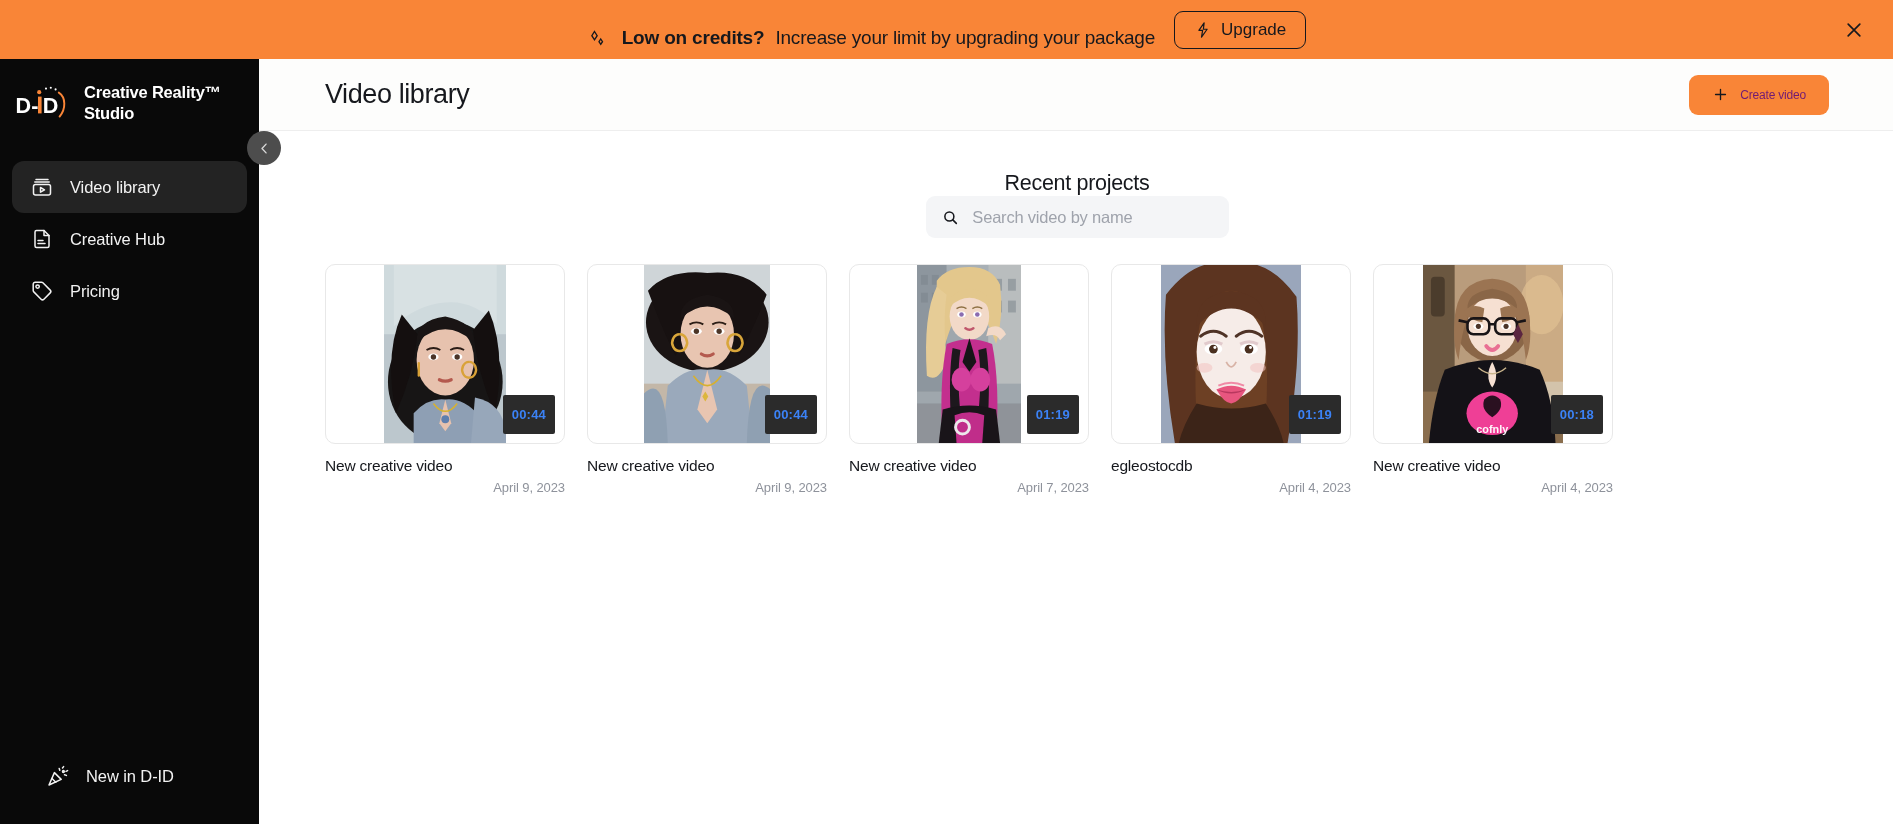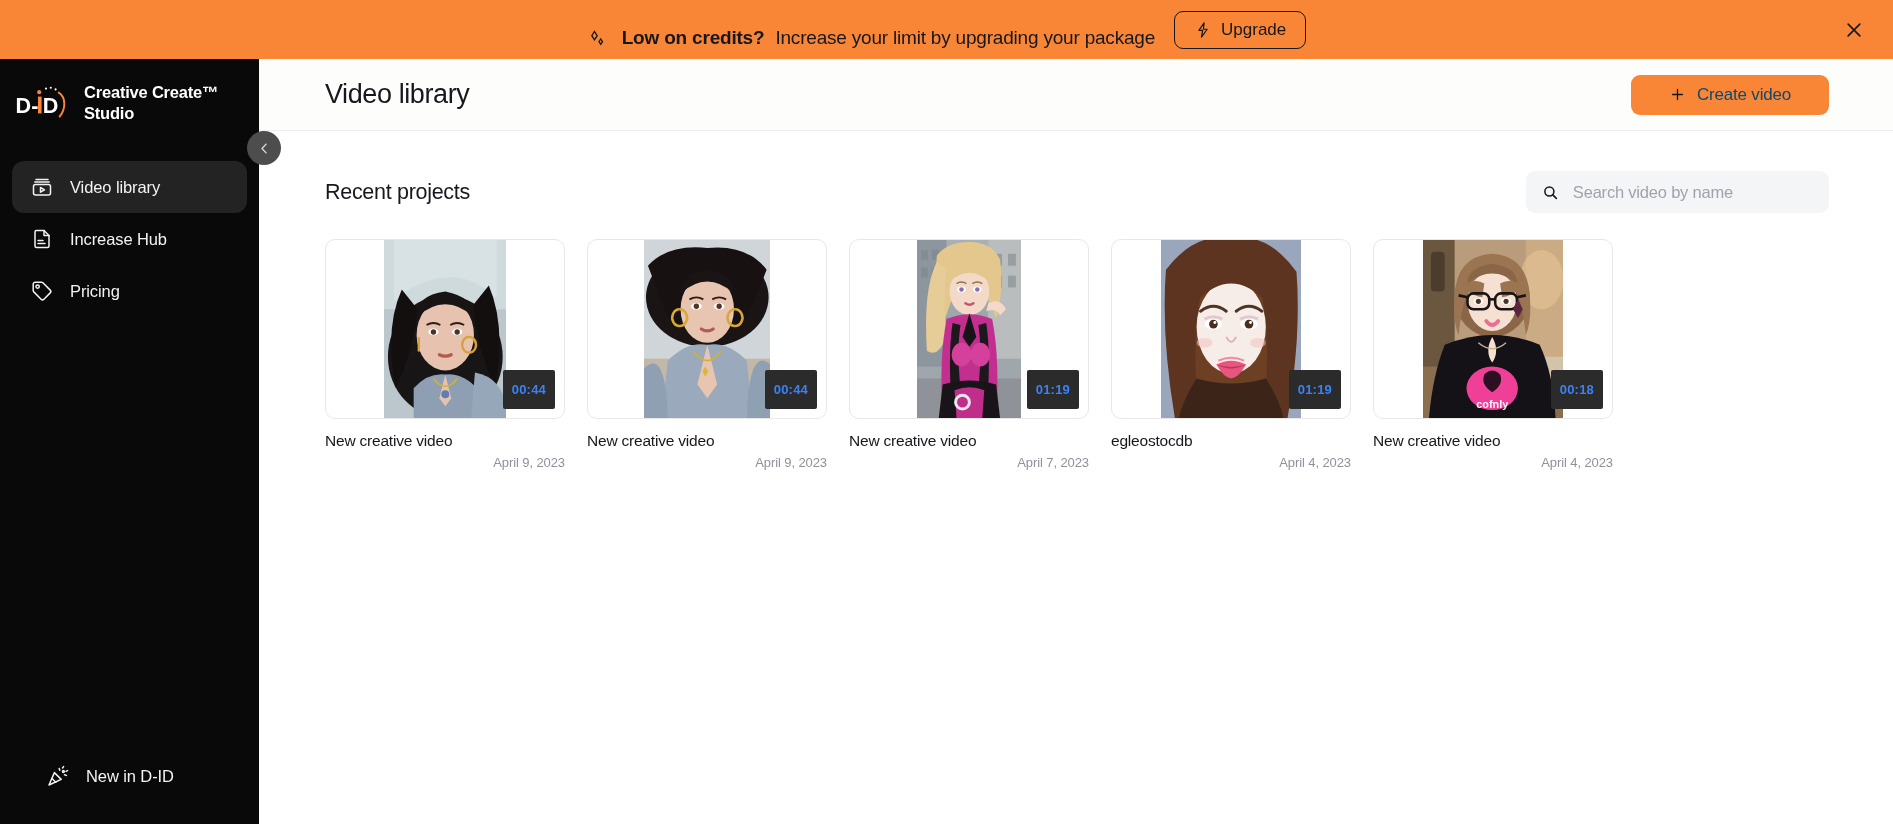--- a/index.html
+++ b/index.html
@@ -92,29 +92,30 @@
     display: flex; align-items: center; justify-content: space-between;
     padding: 0 64px 0 66px;
     background: #fdfdfc;
   }
   #page-title {
     font-size: 27px; font-weight: 500; color: #16181d;
     letter-spacing: -0.4px;
   }
   #create-video-button {
     display: flex; align-items: center; gap: 11px;
-    height: 40px; padding: 0 38px; border: none; border-radius: 9px;
-    background: #F98537; color: #0c4a6e; cursor: pointer;
-    font-size: 17px; letter-spacing: -0.2px;
+    height: 40px; padding: 0 23px; border: none; border-radius: 9px;
+    background: #F98537; color: #701a75; cursor: pointer;
+    font-size: 12px; letter-spacing: -0.2px;
     font-family: "Liberation Sans", sans-serif;
   }
 
   #section-bar {
     display: flex; align-items: center; justify-content: space-between;
     padding: 40px 64px 0 66px;
+    flex-direction: column;
   }
   #recent-title {
     font-size: 21.5px; font-weight: 500; color: #16181d;
     letter-spacing: -0.3px;
   }
   #search-box {
     display: flex; align-items: center; gap: 14px;
     width: 303px; height: 42px; padding: 0 16px;
     border-radius: 9px; background: #f4f5f7; justify-content: space-between;
   }
@@ -189,21 +190,21 @@
     <svg id="brand-logo" viewBox="0 0 70 54">
       <text x="2" y="40" font-family="Liberation Sans, sans-serif" font-size="27" font-weight="bold" fill="#ffffff">D-</text>
       <rect x="30" y="19" width="4.5" height="21" fill="#F98537"></rect>
       <text x="36" y="40" font-family="Liberation Sans, sans-serif" font-size="27" font-weight="bold" fill="#ffffff">D</text>
       <path d="M56 14 C65 20 65 34 57 44" stroke="#F98537" stroke-width="2.4" fill="none" stroke-linecap="round"></path>
       <circle cx="31.5" cy="13.5" r="2.6" fill="#F98537"></circle>
       <circle cx="40" cy="9" r="1.3" fill="#ffffff"></circle>
       <circle cx="46" cy="8" r="1.3" fill="#ffffff"></circle>
       <circle cx="52" cy="10" r="1.3" fill="#ffffff"></circle>
     </svg>
-    <div id="brand-name">Creative Create™ Studio</div>
+    <div id="brand-name">Creative Reality™ Studio</div>
   </div>
 
   <button id="collapse-toggle">
     <svg width="15" height="15" viewBox="0 0 24 24" fill="none" stroke="#d8d8d8" stroke-width="2.2" stroke-linecap="round" stroke-linejoin="round">
       <path d="M14.5 5 L8 12 L14.5 19"></path>
     </svg>
   </button>
 
   <nav id="nav">
 
@@ -215,21 +216,21 @@
       </svg>
       <span class="nav-label">Video library</span>
     </div>
 
     <div class="nav-item">
       <svg class="nav-ico" viewBox="0 0 24 24" fill="none" stroke="#f2f2f2" stroke-width="1.5" stroke-linecap="round" stroke-linejoin="round">
         <path d="M14 3.5 H6.5 A1.5 1.5 0 0 0 5 5 V19 A1.5 1.5 0 0 0 6.5 20.5 H17.5 A1.5 1.5 0 0 0 19 19 V8.5 Z"></path>
         <path d="M14 3.5 V8.5 H19"></path>
         <path d="M8 13.5 H13 M8 16.5 H15"></path>
       </svg>
-      <span class="nav-label">Increase Hub</span>
+      <span class="nav-label">Creative Hub</span>
     </div>
 
     <div class="nav-item">
       <svg class="nav-ico" viewBox="0 0 24 24" fill="none" stroke="#f2f2f2" stroke-width="1.5" stroke-linecap="round" stroke-linejoin="round">
         <path d="M11.5 3.2 H5.2 A2 2 0 0 0 3.2 5.2 V11.5 A2 2 0 0 0 3.8 12.9 L11.1 20.2 A2 2 0 0 0 13.9 20.2 L20.2 13.9 A2 2 0 0 0 20.2 11.1 L12.9 3.8 A2 2 0 0 0 11.5 3.2 Z"></path>
         <circle cx="7.6" cy="7.6" r="1.7"></circle>
       </svg>
       <span class="nav-label">Pricing</span>
     </div>
 

